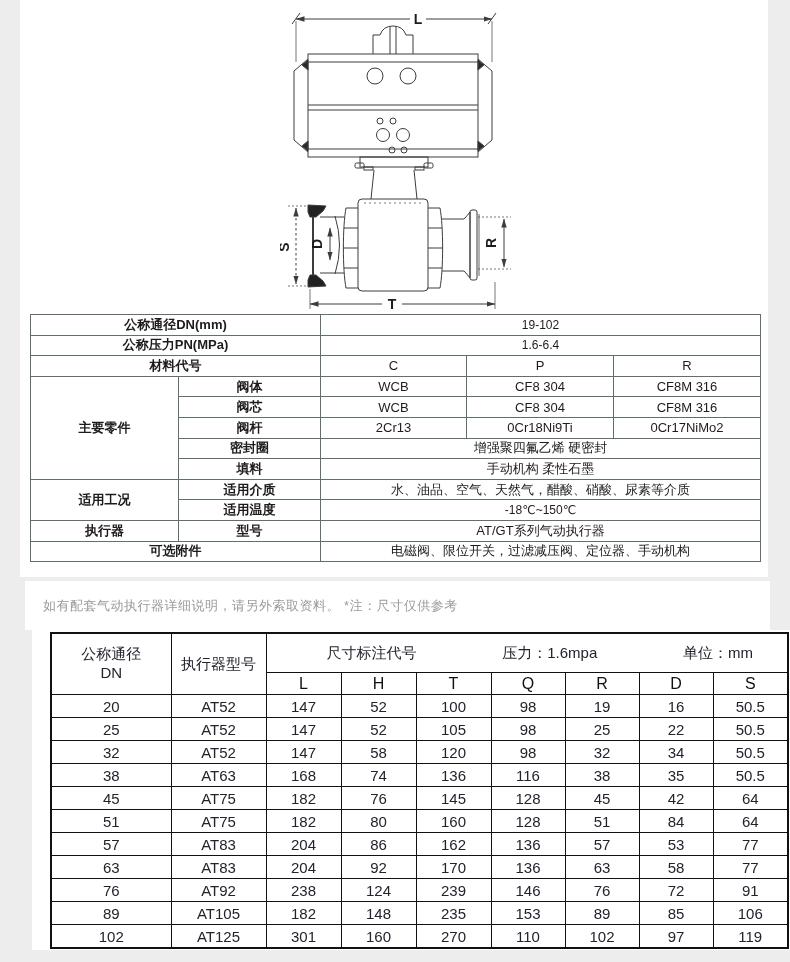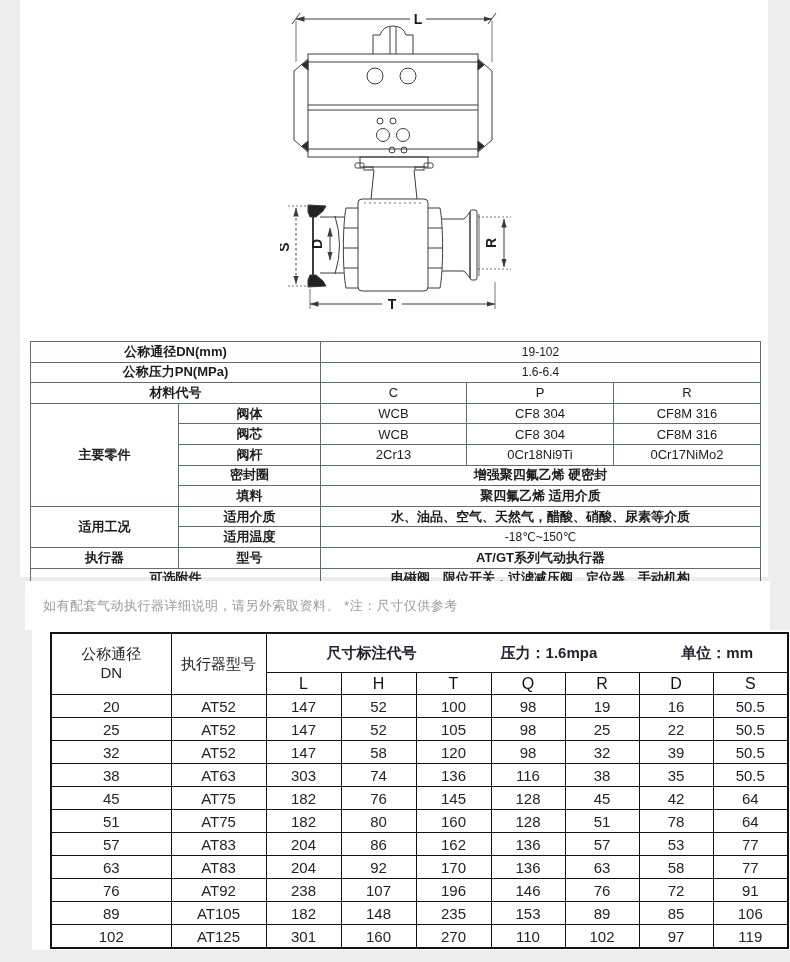--- a/index.html
+++ b/index.html
@@ -2,44 +2,44 @@
 <html><head>
 <meta charset="utf-8">
 <style>
   html,body{margin:0;padding:0;background:#ededed;font-family:"Liberation Sans","DejaVu Sans",sans-serif;}
   .page{position:relative;width:790px;height:962px;background:#ededed;overflow:hidden;}
   .card-top{position:absolute;left:20px;top:0;width:748px;height:577px;background:#ffffff;}
   .drawing-wrap{position:absolute;left:260px;top:4px;width:240px;height:315px;}
   svg text{font-family:"Liberation Sans","DejaVu Sans",sans-serif;}
 
   
-  table.spec{position:absolute;left:10px;top:341px;width:730px;border-collapse:collapse;table-layout:fixed;
+  table.spec{position:absolute;left:10px;top:314px;width:730px;border-collapse:collapse;table-layout:fixed;
              border:1px solid #5f6f6a;}
   table.spec td{border:1px solid #5f6f6a;height:19.6px;text-align:center;vertical-align:middle;
                 font-size:13px;color:#1c1c1c;padding:0 2px;overflow:hidden;white-space:nowrap;}
   table.spec td.lbl{font-weight:bold;}
-  table.spec td.cnb{font-weight:bold;}
+  table.spec td.cnb{font-weight:normal;}
   table.spec td.val-lg{font-size:12px;}
 
   
   .note-strip{position:absolute;left:25px;top:581px;width:745px;height:49px;background:#ffffff;
               display:flex;align-items:center;}
   .note-strip span{color:#9a9a9a;font-size:13px;padding-left:18px;letter-spacing:.5px;}
 
   
   .card-bottom{position:absolute;left:0;top:630px;width:790px;height:320px;background:#ffffff;margin-left:32px;}
   table.dims{position:absolute;left:18px;top:2px;width:737px;border-collapse:collapse;table-layout:fixed;
              border:2px solid #111111;}
   table.dims td{border:1.5px solid #111111;text-align:center;vertical-align:middle;color:#23232e;
                 font-size:15px;height:22px;padding:0;overflow:hidden;white-space:nowrap;}
   table.dims tr.hrow1 td{height:38px;}
   table.dims tr.hrow2 td{height:21px;font-size:16px;color:#111;}
   td.dn-head{font-size:14px;color:#111;line-height:1.25;}
   td.big-head{font-size:19px;color:#111;}
-  .big-head .flexwrap{display:flex;justify-content:space-between;padding:0 34px 0 60px;font-weight:bold;}
+  .big-head .flexwrap{display:flex;justify-content:space-between;padding:0 34px 0 60px;}
 </style>
 </head>
 <body>
 
 <div class="page">
 
   <div class="card-top">
 
     <div class="drawing-wrap">
       <svg width="240" height="315" viewBox="0 0 240 315">
@@ -182,21 +182,21 @@
           <td>2Cr13</td>
           <td>0Cr18Ni9Ti</td>
           <td>0Cr17NiMo2</td>
         </tr>
         <tr>
           <td class="lbl">密封圈</td>
           <td colspan="3" class="cnb">增强聚四氟乙烯 硬密封</td>
         </tr>
         <tr>
           <td class="lbl">填料</td>
-          <td colspan="3" class="cnb">聚四氟乙烯 适用介质</td>
+          <td colspan="3" class="cnb">手动机构 柔性石墨</td>
         </tr>
         <tr>
           <td rowspan="2" class="lbl">适用工况</td>
           <td class="lbl">适用介质</td>
           <td colspan="3" class="cnb">水、油品、空气、天然气，醋酸、硝酸、尿素等介质</td>
         </tr>
         <tr>
           <td class="lbl">适用温度</td>
           <td colspan="3" class="val-lg">-18℃~150℃</td>
         </tr>
@@ -279,27 +279,27 @@
             <td>50.5</td>
           </tr>
           <tr>
             <td>32</td>
             <td>AT52</td>
             <td>147</td>
             <td>58</td>
             <td>120</td>
             <td>98</td>
             <td>32</td>
-            <td>39</td>
+            <td>34</td>
             <td>50.5</td>
           </tr>
           <tr>
             <td>38</td>
             <td>AT63</td>
-            <td>303</td>
+            <td>168</td>
             <td>74</td>
             <td>136</td>
             <td>116</td>
             <td>38</td>
             <td>35</td>
             <td>50.5</td>
           </tr>
           <tr>
             <td>45</td>
             <td>AT75</td>
@@ -312,21 +312,21 @@
             <td>64</td>
           </tr>
           <tr>
             <td>51</td>
             <td>AT75</td>
             <td>182</td>
             <td>80</td>
             <td>160</td>
             <td>128</td>
             <td>51</td>
-            <td>78</td>
+            <td>84</td>
             <td>64</td>
           </tr>
           <tr>
             <td>57</td>
             <td>AT83</td>
             <td>204</td>
             <td>86</td>
             <td>162</td>
             <td>136</td>
             <td>57</td>
@@ -341,22 +341,22 @@
             <td>170</td>
             <td>136</td>
             <td>63</td>
             <td>58</td>
             <td>77</td>
           </tr>
           <tr>
             <td>76</td>
             <td>AT92</td>
             <td>238</td>
-            <td>107</td>
-            <td>196</td>
+            <td>124</td>
+            <td>239</td>
             <td>146</td>
             <td>76</td>
             <td>72</td>
             <td>91</td>
           </tr>
           <tr>
             <td>89</td>
             <td>AT105</td>
             <td>182</td>
             <td>148</td>

